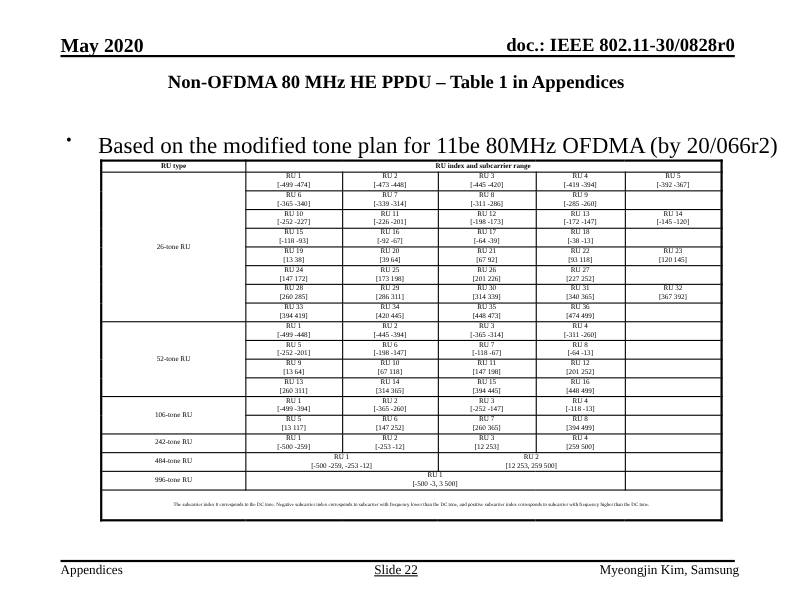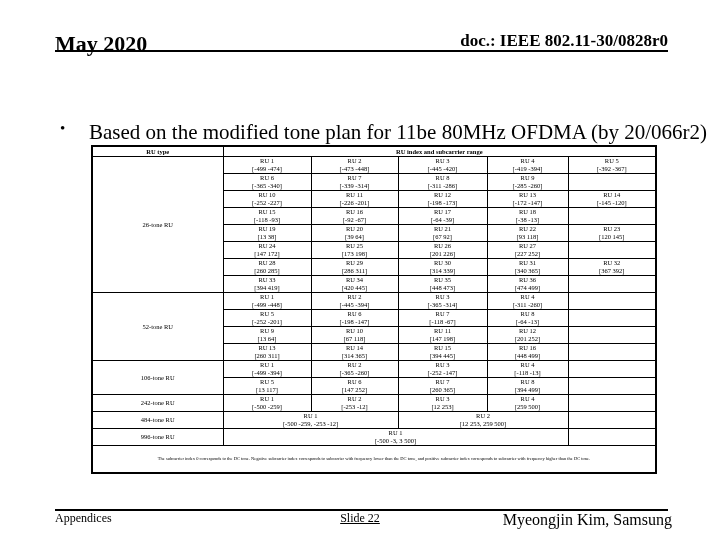--- a/index.html
+++ b/index.html
@@ -1,18 +1,18 @@
 <!DOCTYPE html>
 <html><head>
 <meta charset="utf-8">
 <style>
   html, body { margin: 0; padding: 0; background: #ffffff; }
   body { width: 720px; height: 540px; position: relative; overflow: hidden;
          font-family: "Liberation Serif", "DejaVu Serif", serif; color: #000; }
-  .hdr-left { position: absolute; left: 55px; top: 31px; font-size: 22px; font-weight: bold; }
+  .hdr-left { position: absolute; left: 55px; top: 31px; font-size: 18px; font-weight: bold; }
   .hdr-right { position: absolute; right: 52px; top: 31px; font-size: 17px; font-weight: bold; }
   .hdr-rule { position: absolute; left: 55px; right: 52px; top: 50px; height: 0; border-top: 2px solid #000; }
   .title { position: absolute; left: 40px; right: 40px; top: 64px; text-align: center;
            font-size: 17px; font-weight: bold; line-height: 22px; }
   .bullet { position: absolute; left: 60px; top: 120px; font-size: 15px; }
   .bullet-text { position: absolute; left: 89px; top: 120px; font-size: 21px; }
 
   table.ru { position: absolute; left: 91px; top: 145px; width: 564px;
              border-collapse: collapse; border: 2px solid #000;
              font-family: "Liberation Serif", serif; font-size: 6.5px; table-layout: fixed; }
@@ -21,30 +21,31 @@
   table.ru td.type { font-size: 6.5px; }
   table.ru th { border: 1px solid #000; font-weight: bold; font-size: 6.5px; height: 9px;
                 padding: 0; line-height: 8px; border-bottom: 1px solid #000; }
   table.ru td.foot { font-size: 4.5px; line-height: 6px; height: 26px; padding: 0 6px; }
   .cell-name { display: block; }
   .cell-range { display: block; }
 
   .ftr-rule { position: absolute; left: 55px; right: 52px; top: 509px; border-top: 2px solid #000; }
   .ftr-left { position: absolute; left: 55px; top: 511px; font-size: 12px; }
   .ftr-center { position: absolute; left: 0; right: 0; top: 511px; text-align: center; font-size: 12px; text-decoration: underline; }
-  .ftr-right { position: absolute; right: 48px; top: 511px; font-size: 16px; }
+  .ftr-right { position: absolute; right: 48px; top: 511px; font-size: 12px; }
 </style>
 </head>
 <body>
 
 <div class="hdr-left">May 2020</div>
 <div class="hdr-right">doc.: IEEE 802.11-30/0828r0</div>
 <div class="hdr-rule"></div>
 
 <div class="title">
+  <div>Non-OFDMA 80 MHz HE PPDU – Table 1 in Appendices</div>
 </div>
 
 <div class="bullet">•</div>
 <div class="bullet-text">Based on the modified tone plan for 11be 80MHz OFDMA (by 20/066r2)</div>
 
 <table class="ru">
   <colgroup>
     <col style="width:131px">
       <col style="width:88px">
       <col style="width:87px">

